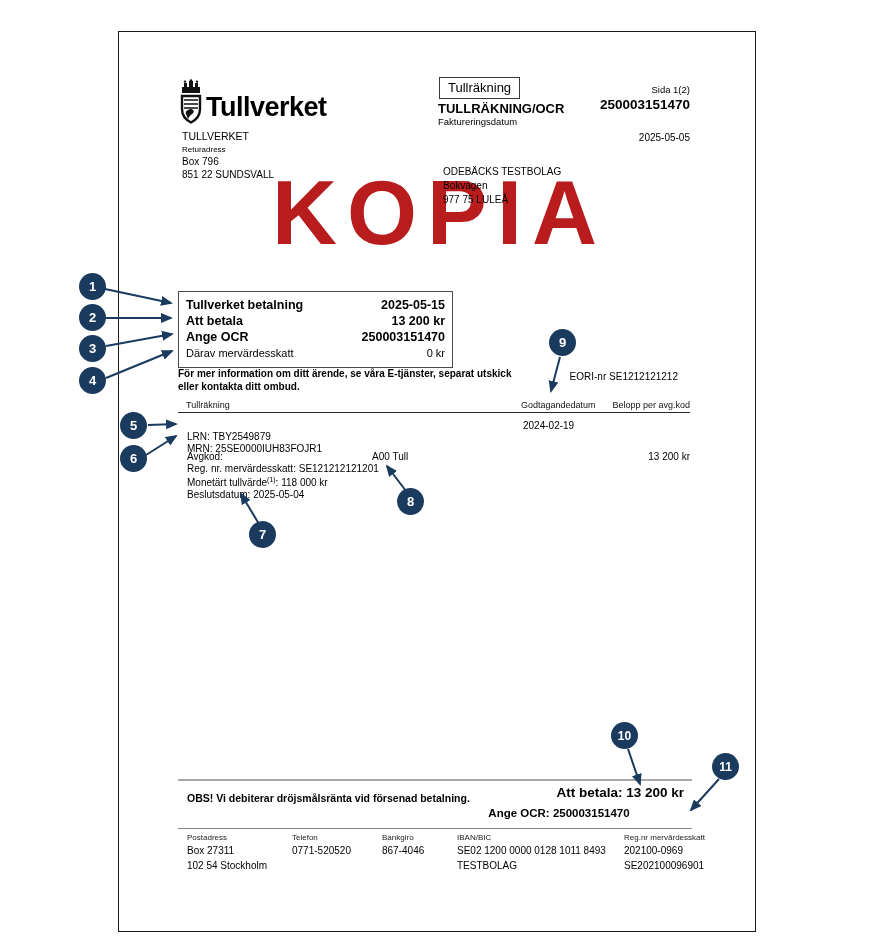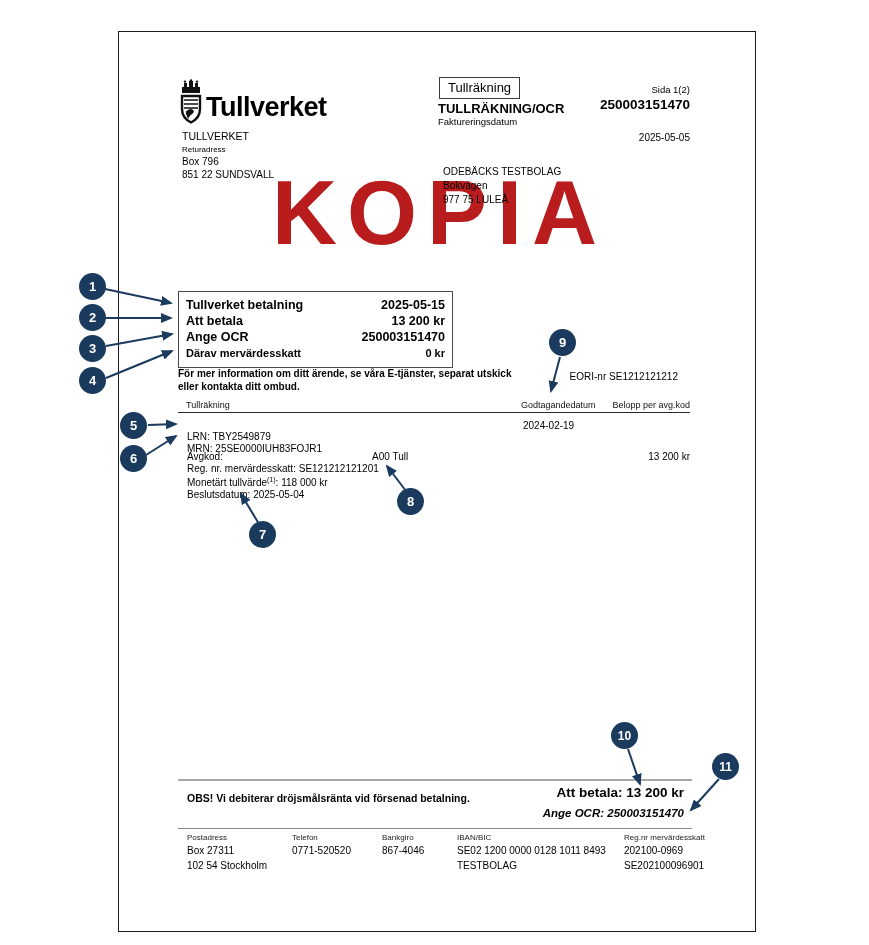--- a/index.html
+++ b/index.html
@@ -25,36 +25,36 @@
   #doc-type-box{left:439px;top:77px;border:1.5px solid #3a3a3a;padding:2px 8px 3px 8px;font-size:13px;}
   #doc-title{left:438px;top:101px;font-size:13px;font-weight:bold;}
   #invoice-date-label{left:438px;top:116px;font-size:9.5px;}
   
   .hdr-right{left:540px;width:150px;text-align:right;}
   
   .rcpt-line{left:443px;font-size:10px;}
   
   #payment-box{left:178px;top:291px;width:259px;border:1.5px solid #4a4a4a;padding:5px 7px 6px 7px;background:transparent;}
   .pay-row{display:flex;justify-content:space-between;height:16px;align-items:center;font-size:12.5px;font-weight:bold;}
-  .pay-row.normal{font-size:11px;font-weight:bold;}
+  .pay-row.normal{font-size:11px;font-weight:normal;}
   
   .info-line{left:178px;font-size:10px;font-weight:bold;}
   #eori{left:528px;top:371px;width:150px;text-align:right;font-size:10px;}
   
   .th{font-size:9px;color:#111;}
   #th-rule{left:178px;top:412px;width:512px;height:0;border-top:1.5px solid #2a2a2a;}
   .cell{font-size:10px;}
   .amount-right{left:540px;width:150px;text-align:right;}
   .detail-line{line-height:11.6px;font-size:10px;}
   sup{font-size:7px;}
   
   #bottom-rule{left:178px;top:779px;width:514px;height:0;border-top:2px solid #a8a8a8;}
   #notice{left:187px;top:792px;font-size:10.5px;font-weight:bold;}
   #pay-line{left:434px;top:785px;width:250px;text-align:right;font-size:13.5px;font-weight:bold;}
-  #ocr-line{left:434px;top:807px;width:250px;text-align:right;font-size:11.5px;font-weight:bold;font-style:italic;}
+  #ocr-line{left:434px;top:807px;width:250px;text-align:center;font-size:11.5px;font-weight:bold;}
   
   #footer-rule{left:178px;top:828px;width:514px;height:0;border-top:1px solid #8a8a8a;}
   .fcol{top:833px;}
   .fcol .flabel{font-size:8px;color:#222;height:12px;}
   .fcol .fline{font-size:10px;height:15px;}
   
   .callout{
     width:27px;height:27px;border-radius:50%;background:#1a3a5e;color:#fff;
     display:flex;align-items:center;justify-content:center;
     font-size:13px;font-weight:bold;z-index:4;

